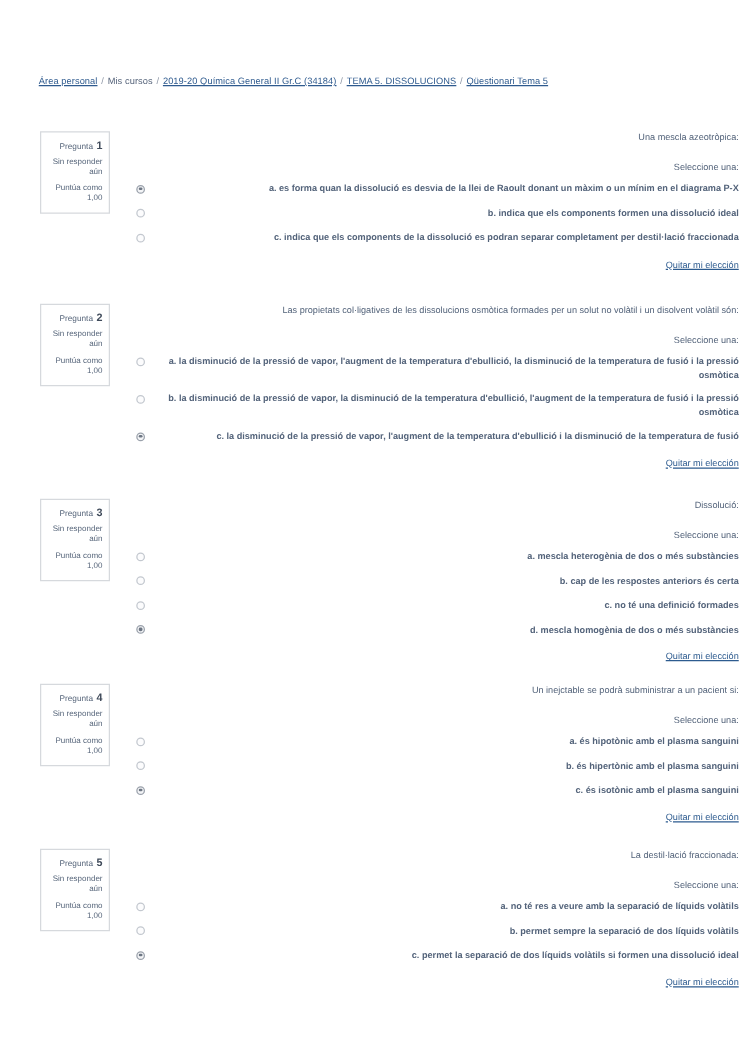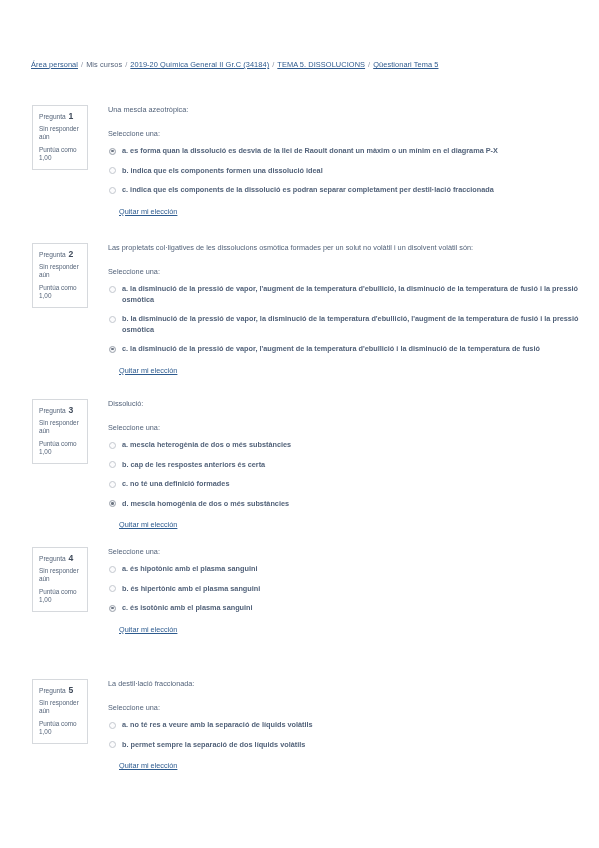--- a/index.html
+++ b/index.html
@@ -14,20 +14,21 @@
     font-family: "Liberation Sans", "DejaVu Sans", sans-serif;
     color: #5b6a7d;
     -webkit-font-smoothing: antialiased;
     overflow: hidden;
   }
   .page {
     position: relative;
     width: 599px;
     height: 628px;
     box-sizing: border-box;
+    text-align: right;
   }
 
   
   .breadcrumb {
     position: absolute;
     left: 31px;
     top: 60px;
     font-size: 7.4px;
     line-height: 10px;
     letter-spacing: 0.01em;
@@ -211,32 +212,33 @@
             <li class="answer"><span class="radio"></span><span>c. no té una definició formades</span></li>
             <li class="answer"><span class="radio checked"></span><span>d. mescla homogènia de dos o més substàncies</span></li>
           </ul><a class="clear-link">Quitar mi elección</a></div>
       </div>
       <div class="question" style="position: absolute; left: 0px; top: 540px;">
         <div class="qinfo">
           <div class="qnum"><span>Pregunta</span> <b>4</b></div>
           <div class="qstate">Sin responder aún</div>
           <div class="qmark">Puntúa como 1,00</div>
         </div>
-        <div class="qbody"><div class="qprompt">Seleccione una:</div><ul class="answers">
+        <div class="qbody"><div class="qtext">Un inejctable se podrà subministrar a un pacient si:</div><div class="qprompt">Seleccione una:</div><ul class="answers">
             <li class="answer"><span class="radio"></span><span>a. és hipotònic amb el plasma sanguini</span></li>
             <li class="answer"><span class="radio"></span><span>b. és hipertònic amb el plasma sanguini</span></li>
             <li class="answer"><span class="radio checked"></span><span>c. és isotònic amb el plasma sanguini</span></li>
           </ul><a class="clear-link">Quitar mi elección</a></div>
       </div>
       <div class="question" style="position: absolute; left: 0px; top: 672px;">
         <div class="qinfo">
           <div class="qnum"><span>Pregunta</span> <b>5</b></div>
           <div class="qstate">Sin responder aún</div>
           <div class="qmark">Puntúa como 1,00</div>
         </div>
         <div class="qbody"><div class="qtext">La destil·lació fraccionada:</div><div class="qprompt">Seleccione una:</div><ul class="answers">
             <li class="answer"><span class="radio"></span><span>a. no té res a veure amb la separació de líquids volàtils</span></li>
             <li class="answer"><span class="radio"></span><span>b. permet sempre la separació de dos líquids volàtils</span></li>
+            <li class="answer"><span class="radio checked"></span><span>c. permet la separació de dos líquids volàtils si formen una dissolució ideal</span></li>
           </ul><a class="clear-link">Quitar mi elección</a></div>
       </div>
     </div>
 
 </div>
 
 </body></html>

